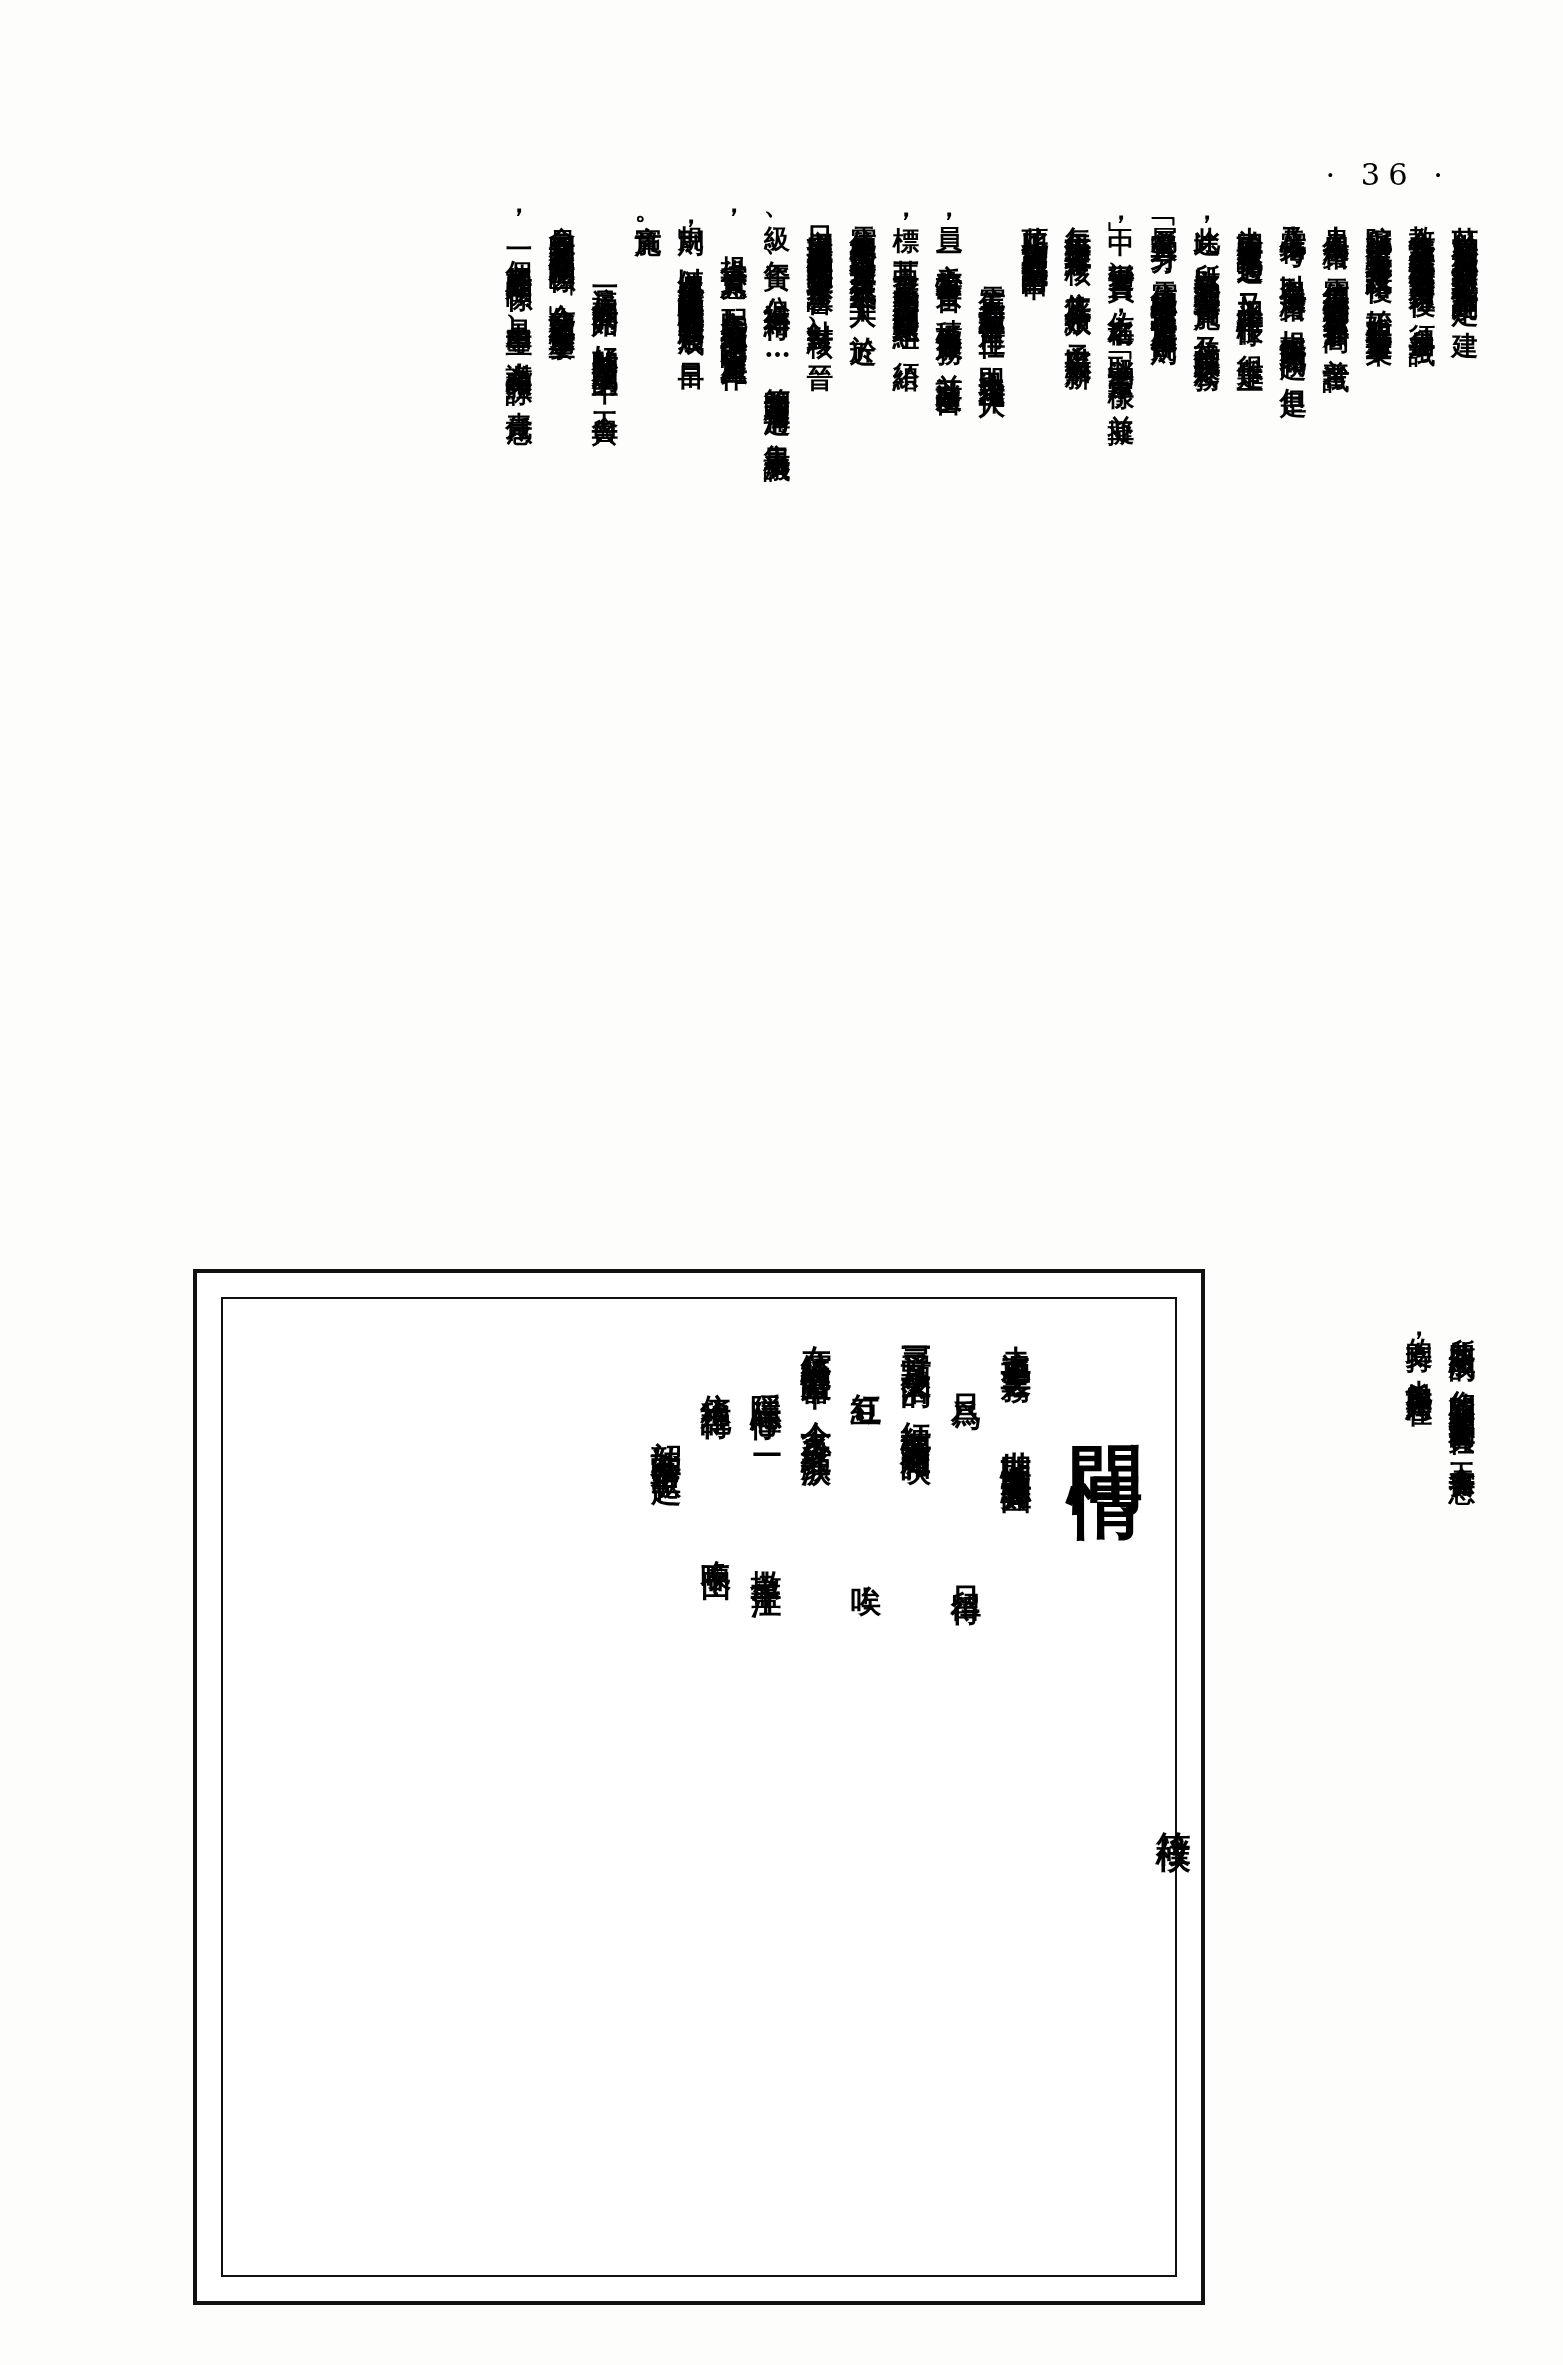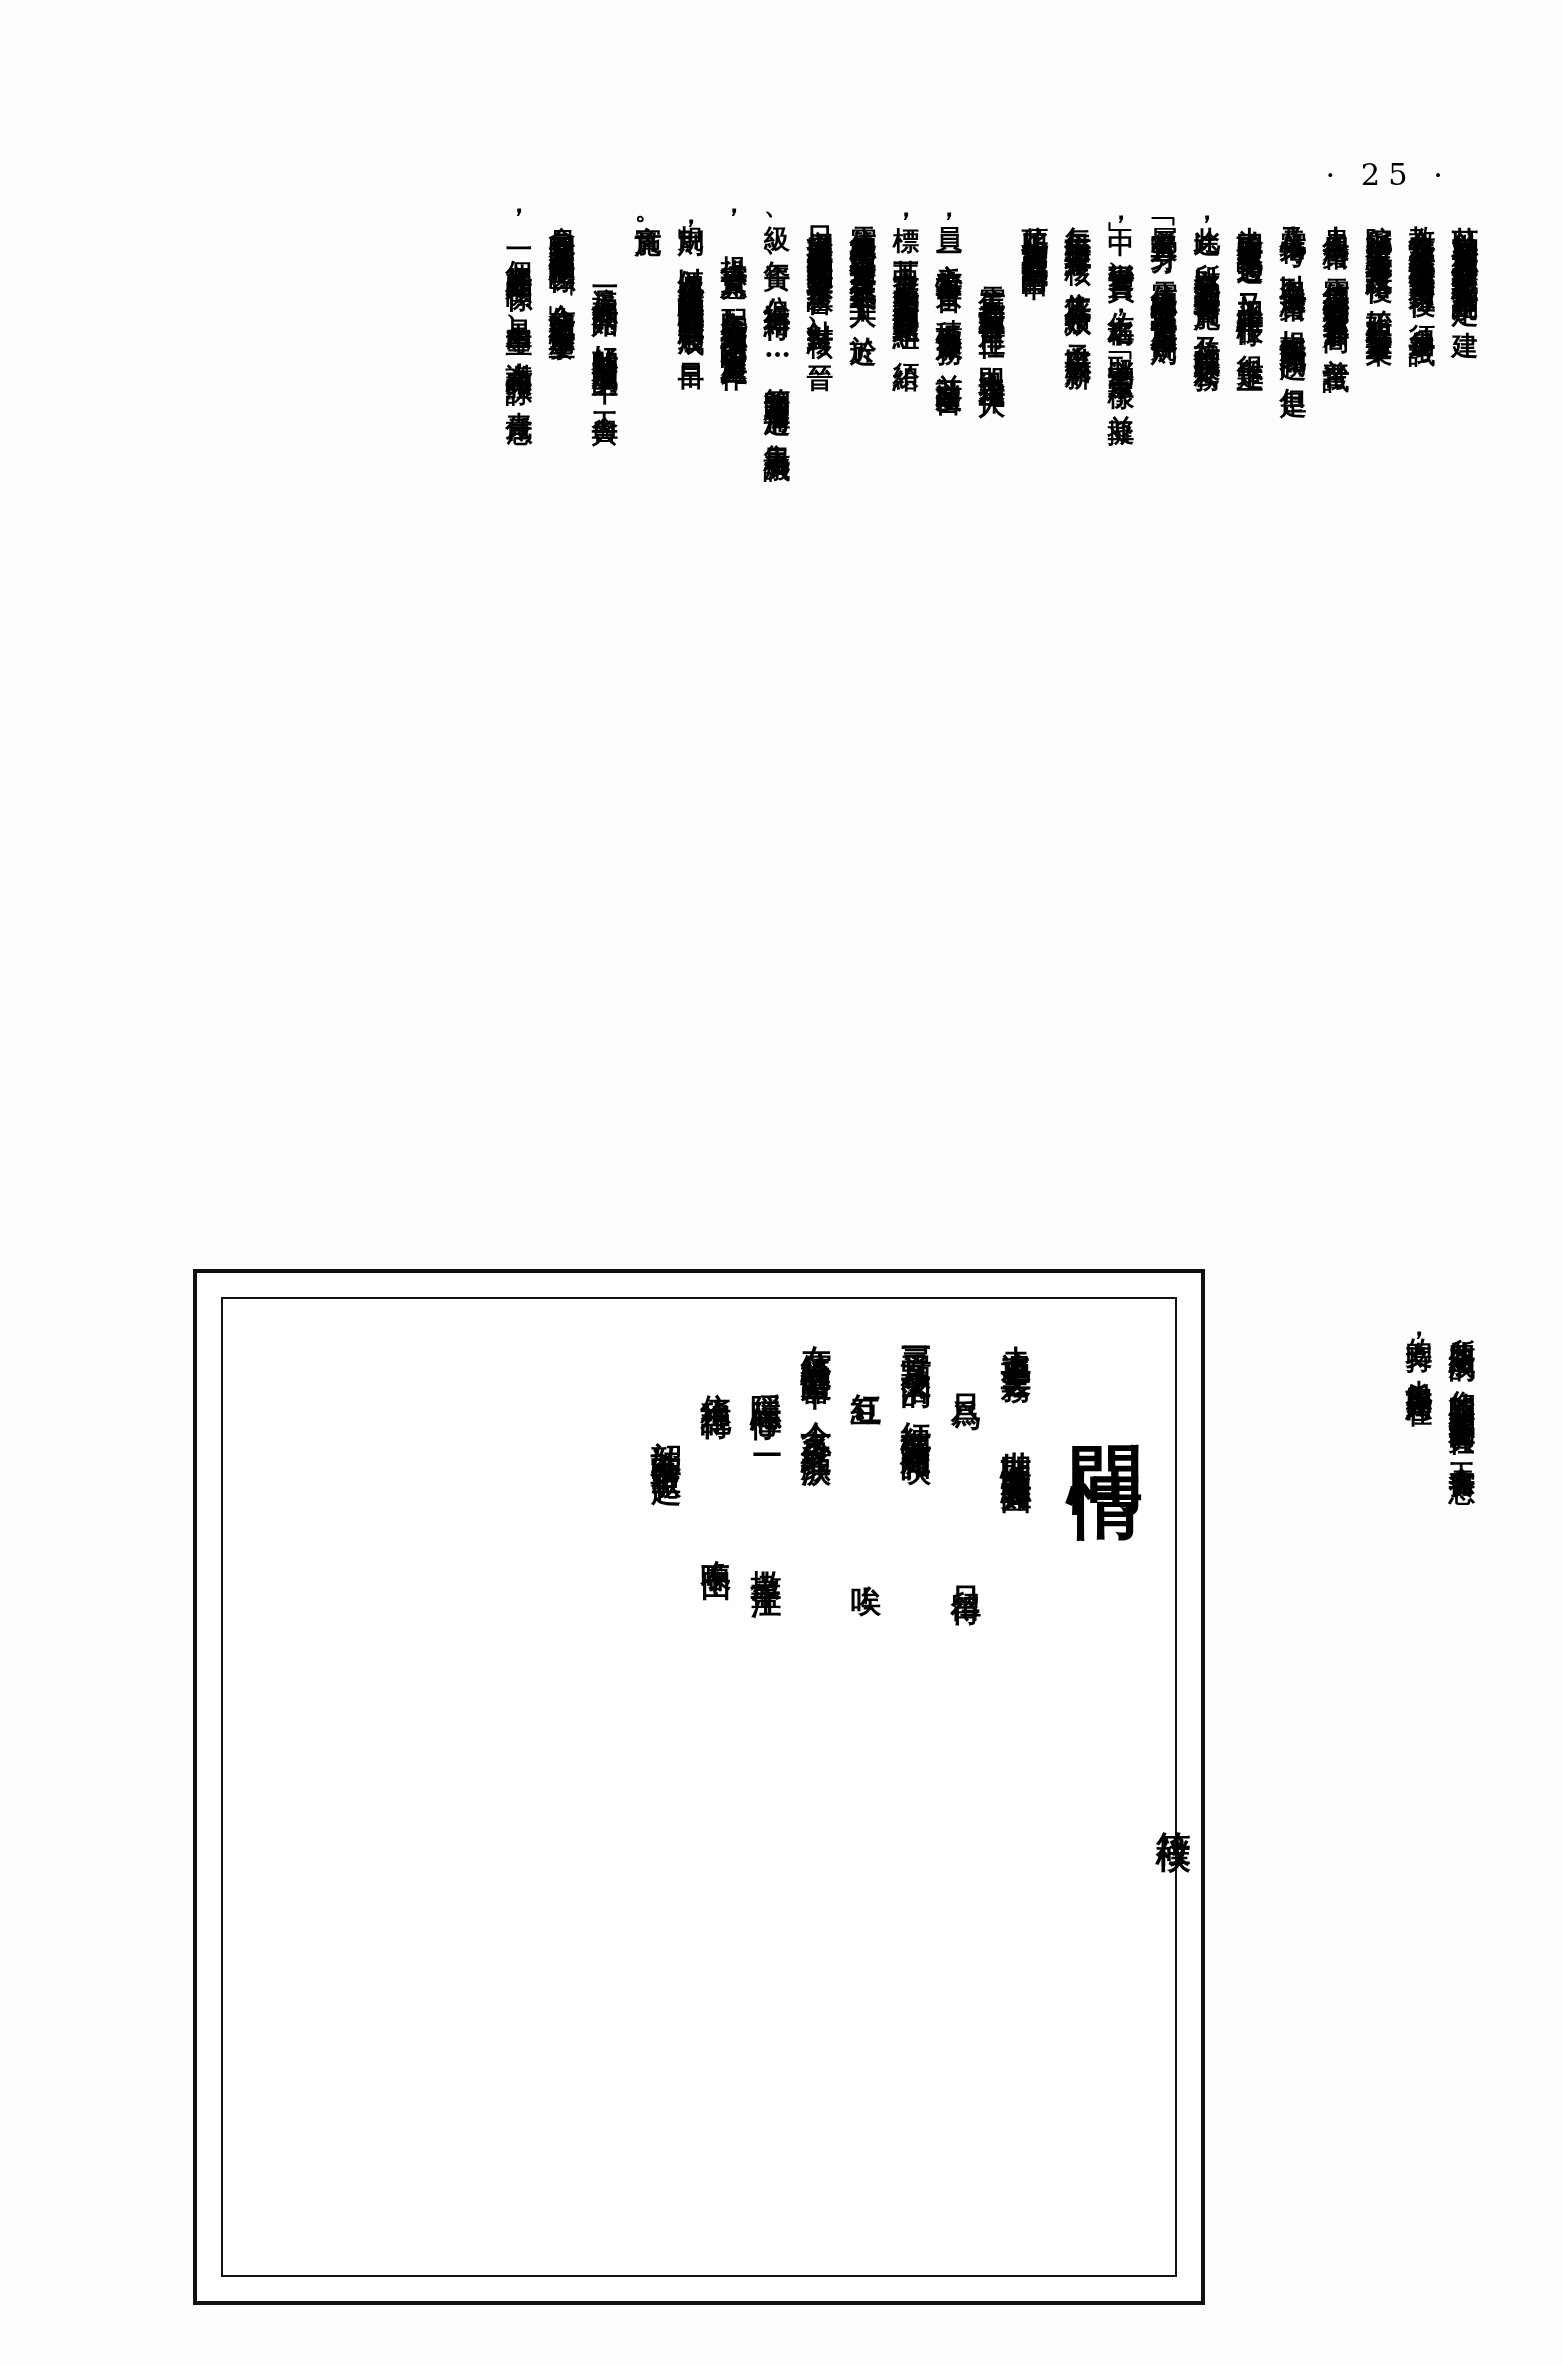--- a/index.html
+++ b/index.html
@@ -133,21 +133,21 @@
     white-space: nowrap;
   }
   .poem-line.indent-1 { margin-top: 48px; height: 819px; }
   .poem-line.indent-2 { margin-top: 96px; height: 771px; }
 </style>
 </head>
 <body>
 
 <div class="page">
 
-  <div class="page-number">· 25 ·</div>
+  <div class="page-number">· 36 ·</div>
 
   <div class="vertical-body">
     <div class="vcol">茲以當初電信總局與各校辦理建教合作計劃規定，建</div>
     <div class="vcol">教合作畢業生經電信機構錄用爲實習員佐後，須參加考試</div>
     <div class="vcol">院舉辦之電信人員特種考試及格後，始正式取得交通事業</div>
     <div class="vcol">人員任用資格，電信總局亦鼓勵實習員佐參加高、普考試</div>
     <div class="vcol">及電信特考，以取得任用資格，根本解決此項問題，但是</div>
     <div class="vcol">由於國家考試不易通過，又加上平時工作忙碌，很難走上</div>
     <div class="vcol">此途，所以在勞動基準法公布實施，及行政院釋定「公務</div>
     <div class="vcol">屬「勞工」身分，電信總局即擬議在「僱用人員工作規則</div>

